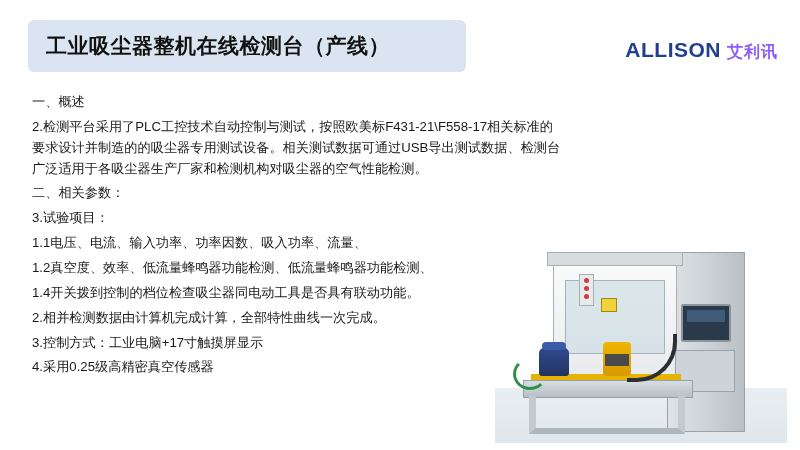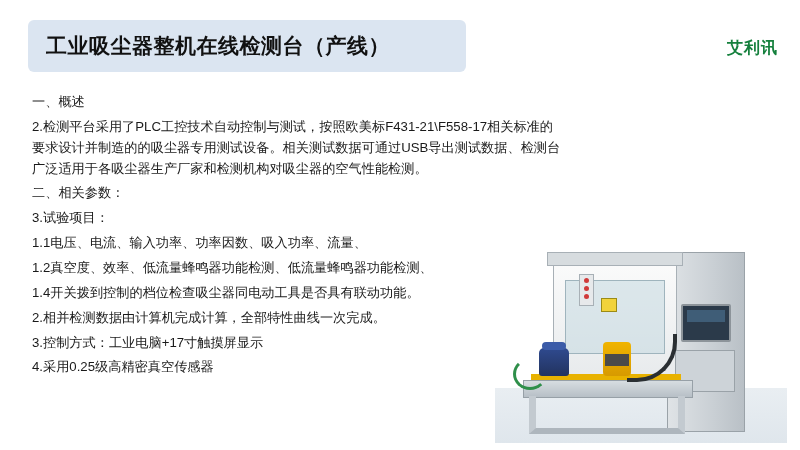--- a/index.html
+++ b/index.html
@@ -51,21 +51,21 @@
   }
   .brand-en {
     font-size: 21px;
     font-weight: bold;
     color: #1f3f8f;
     letter-spacing: 0.5px;
   }
   .brand-cn {
     font-size: 16px;
     font-weight: bold;
-    color: #15803d;
+    color: #8b5cf6;
     letter-spacing: 1px;
   }
 
   
   .content {
     position: absolute;
     left: 28px;
     top: 88px;
     width: 540px;
     color: #1a1a1a;
@@ -275,20 +275,21 @@
 </style>
 </head>
 <body>
 
 <div class="page">
 
   <div class="title-box"></div>
   <div class="title-text">工业吸尘器整机在线检测台（产线）</div>
 
   <div class="brand">
+    <span class="brand-en">ALLISON</span>
     <span class="brand-cn">艾利讯</span>
   </div>
 
   <div class="content">
     <p>一、概述</p>
     <p>2.检测平台采用了PLC工控技术自动控制与测试，按照欧美标F431-21\F558-17相关标准的要求设计并制造的的吸尘器专用测试设备。相关测试数据可通过USB导出测试数据、检测台广泛适用于各吸尘器生产厂家和检测机构对吸尘器的空气性能检测。</p>
     <p>二、相关参数：</p>
     <p>3.试验项目：</p>
     <p>1.1电压、电流、输入功率、功率因数、吸入功率、流量、</p>
     <p>1.2真空度、效率、低流量蜂鸣器功能检测、低流量蜂鸣器功能检测、</p>

